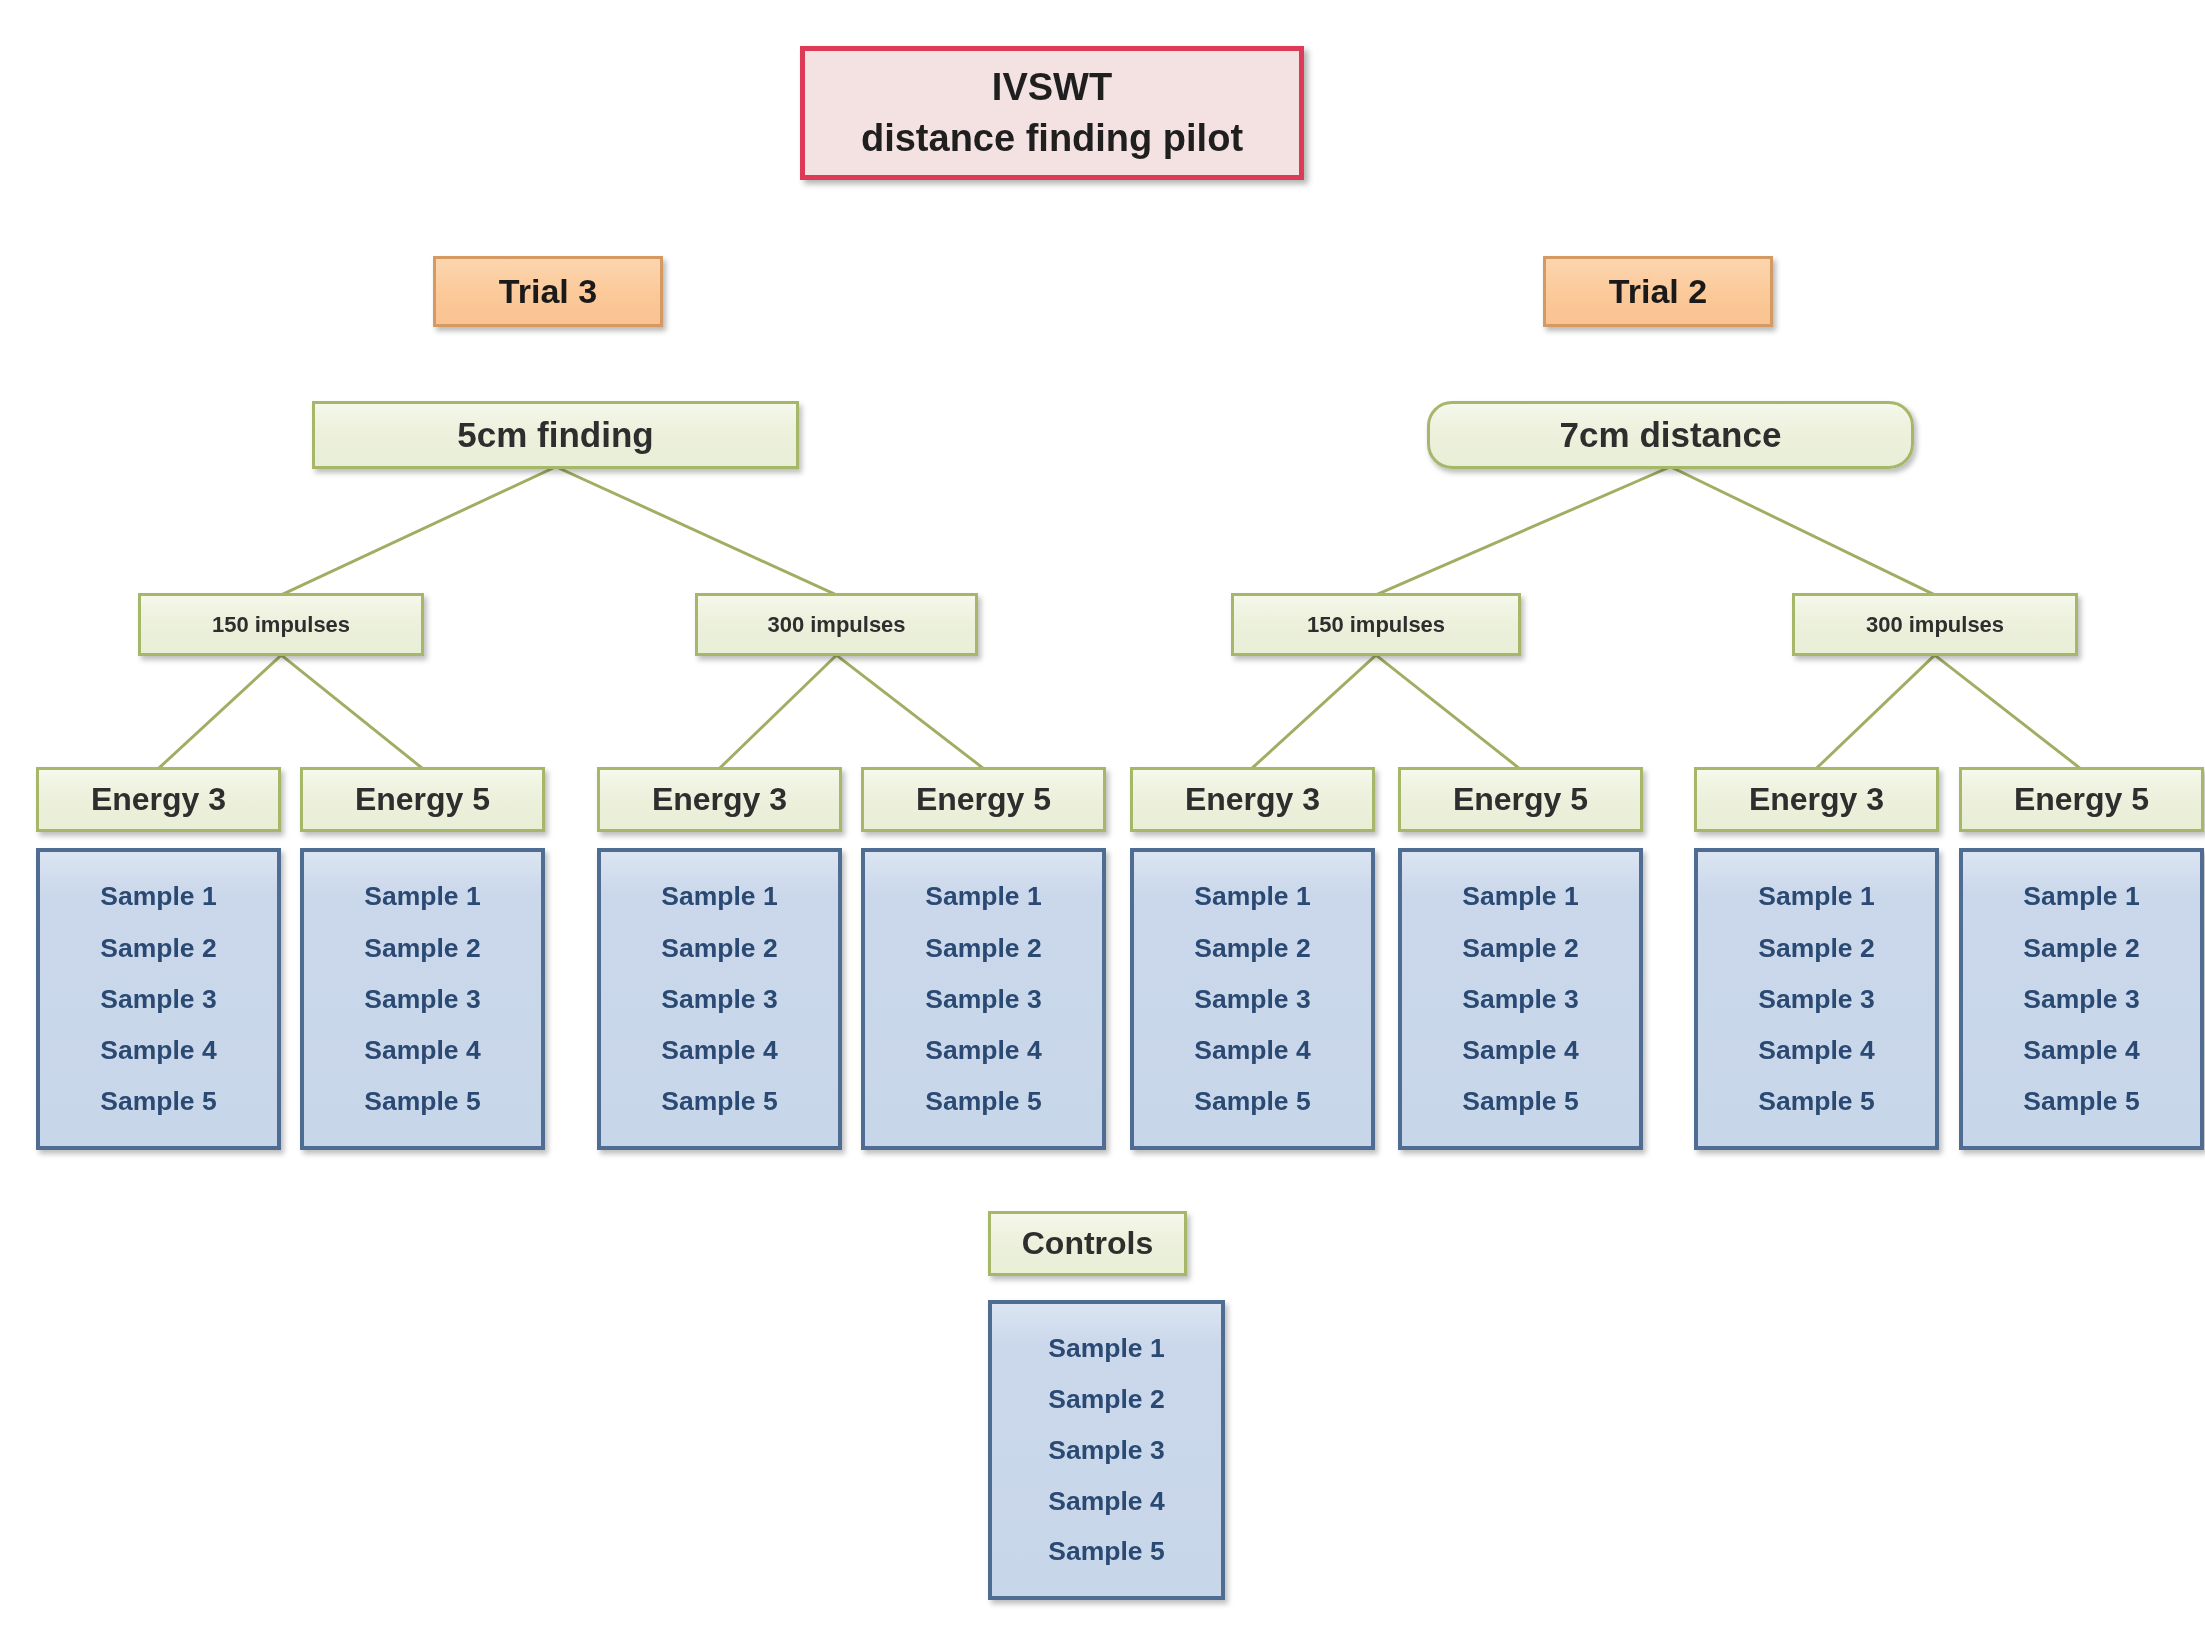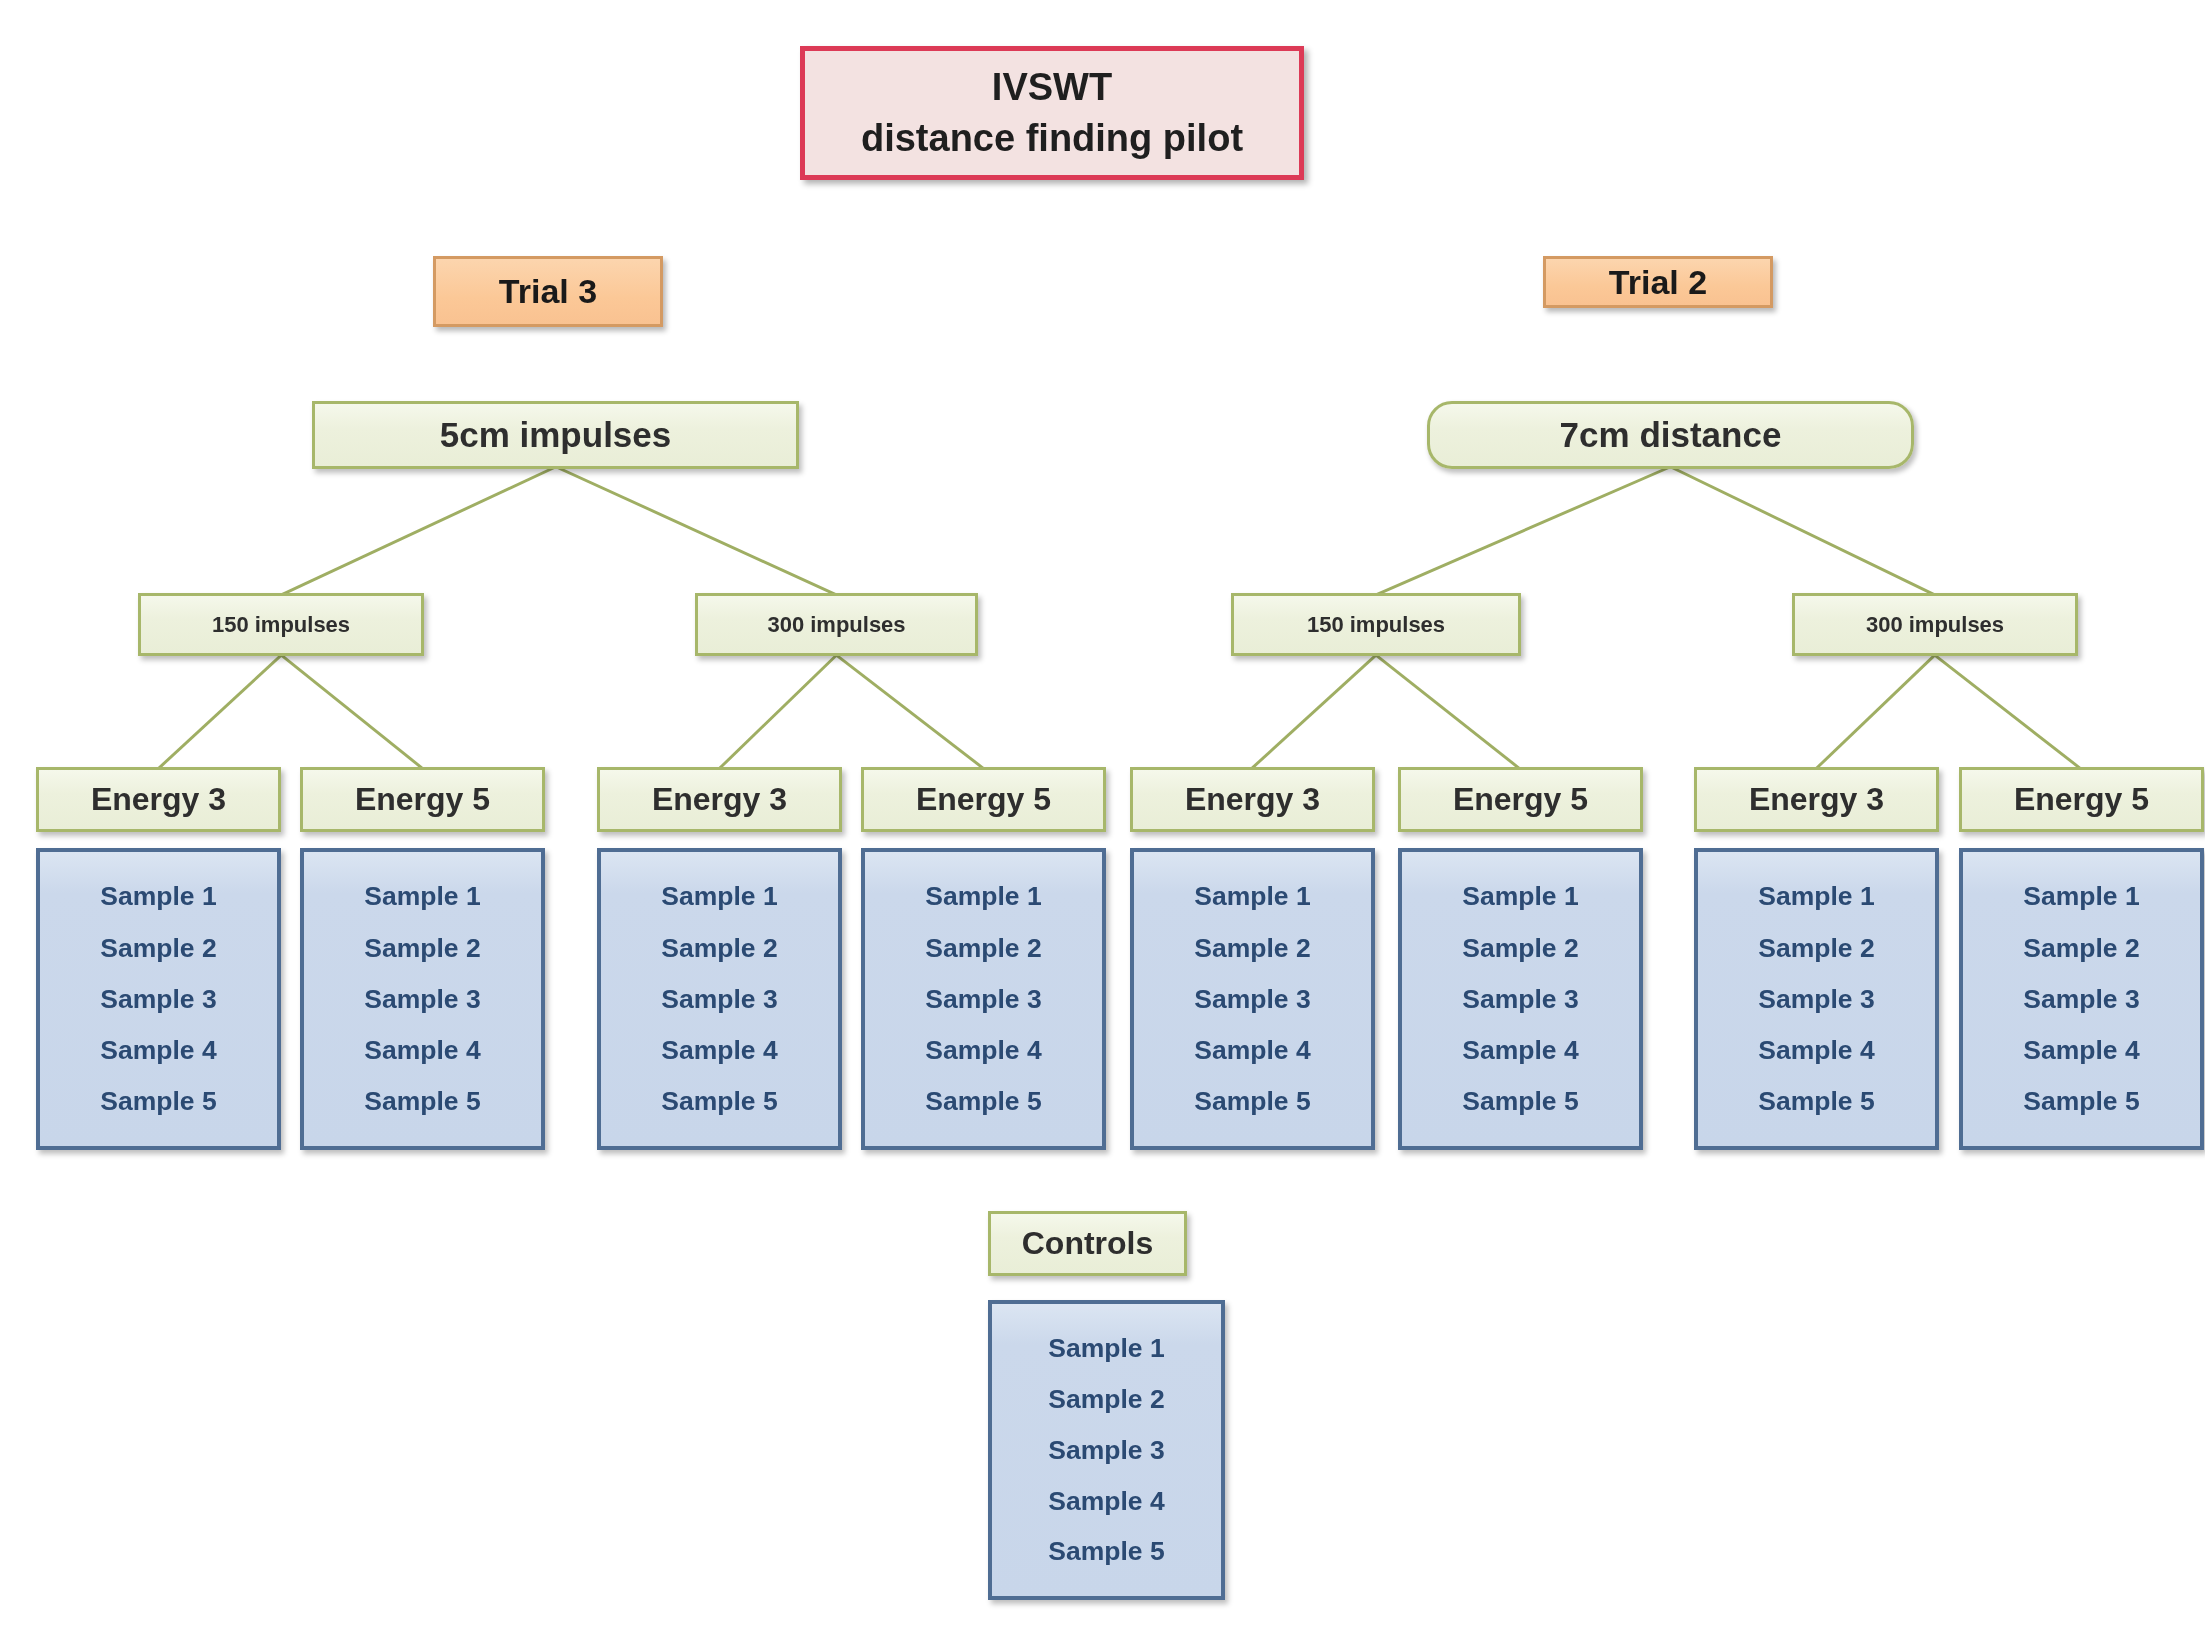--- a/index.html
+++ b/index.html
@@ -87,23 +87,23 @@
       <line x1="2628" y1="890" x2="2826" y2="1044"></line>
     </g>
   </svg>
 
   <div class="box title-box" style="left:800px; top:46px; width:504px; height:134px;">
     <div>IVSWT</div>
     <div>distance finding pilot</div>
   </div>
 
   <div class="box trial-box" style="left:433px; top:256px; width:230px; height:71px;">Trial 3</div>
-  <div class="box trial-box" style="left:1543px; top:256px; width:230px; height:52px;">Trial 2</div>
+  <div class="box trial-box" style="left:1543px; top:256px; width:230px; height:71px;">Trial 2</div>
 
-  <div class="box green-box distance-box" style="left:312px; top:401px; width:487px; height:68px;">5cm impulses</div>
+  <div class="box green-box distance-box" style="left:312px; top:401px; width:487px; height:68px;">5cm finding</div>
   <div class="box green-box distance-box" style="left:1427px; top:401px; width:487px; height:68px;border-radius:25px;">7cm distance</div>
 
   <div class="box green-box impulse-box" style="left:138px; top:593px; width:286px; height:63px;">150 impulses</div>
   <div class="box green-box impulse-box" style="left:695px; top:593px; width:283px; height:63px;">300 impulses</div>
   <div class="box green-box impulse-box" style="left:1231px; top:593px; width:290px; height:63px;">150 impulses</div>
   <div class="box green-box impulse-box" style="left:1792px; top:593px; width:286px; height:63px;">300 impulses</div>
 
   <div class="box green-box energy-box" style="left:36px;   top:767px; width:245px; height:65px;">Energy 3</div>
   <div class="box green-box energy-box" style="left:300px;  top:767px; width:245px; height:65px;">Energy 5</div>
   <div class="box green-box energy-box" style="left:597px;  top:767px; width:245px; height:65px;">Energy 3</div>

